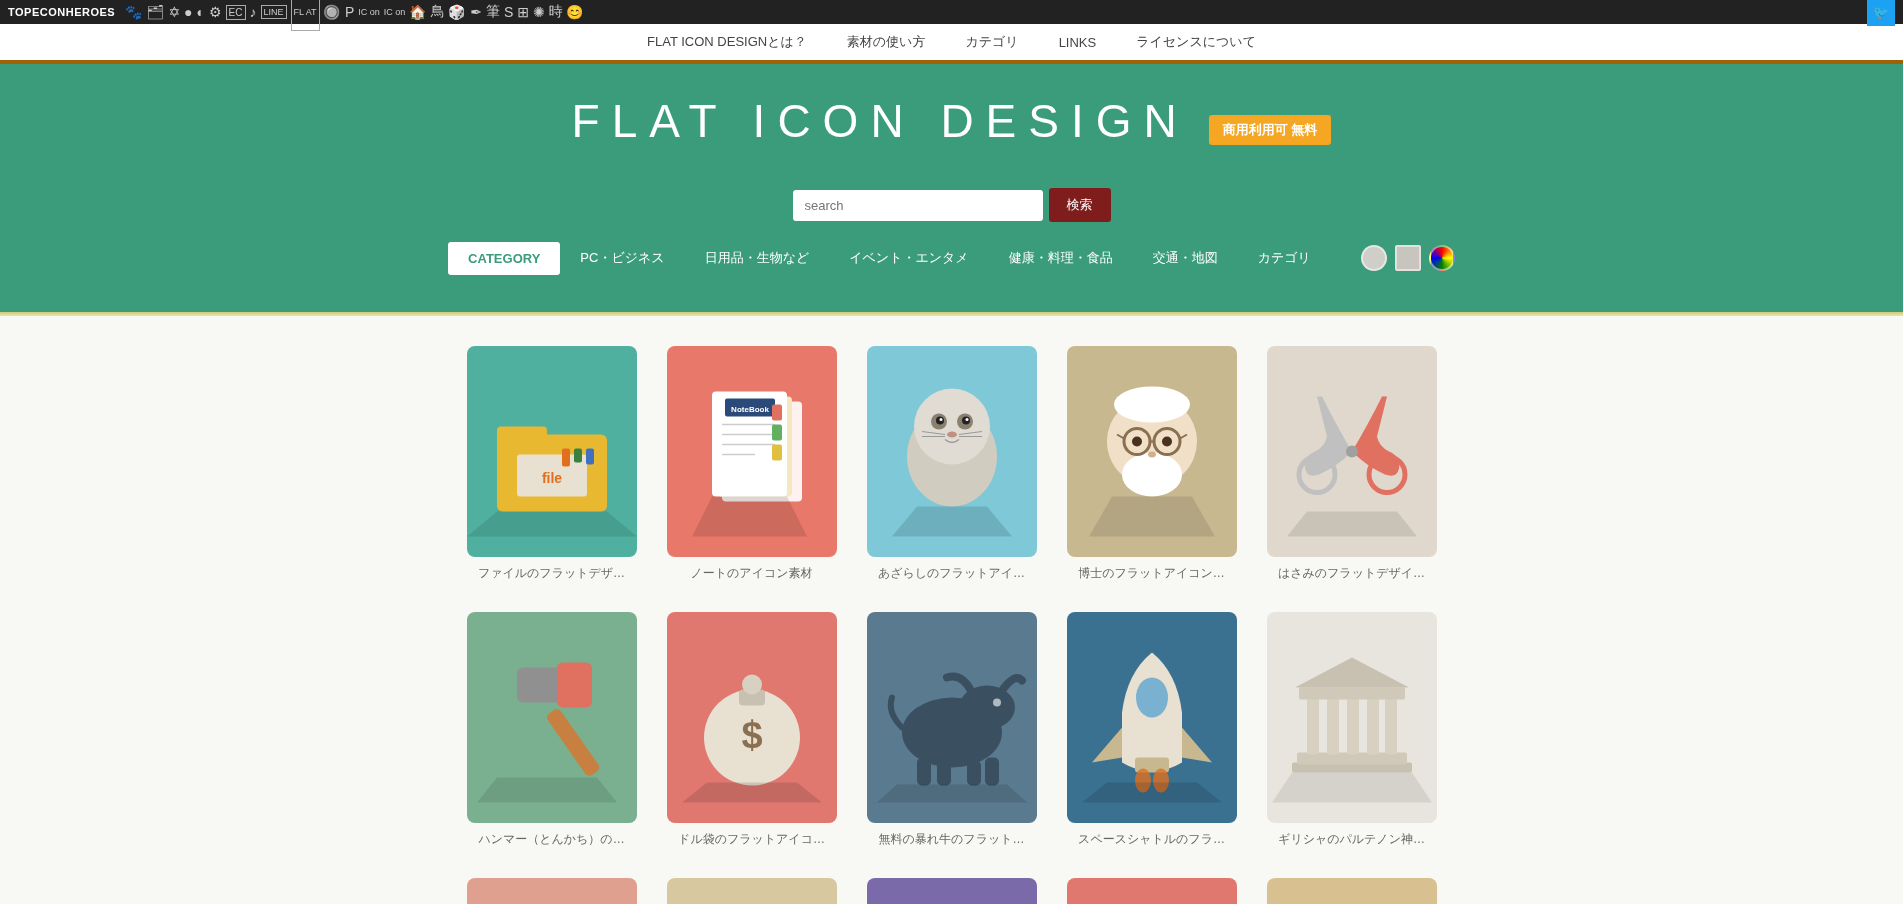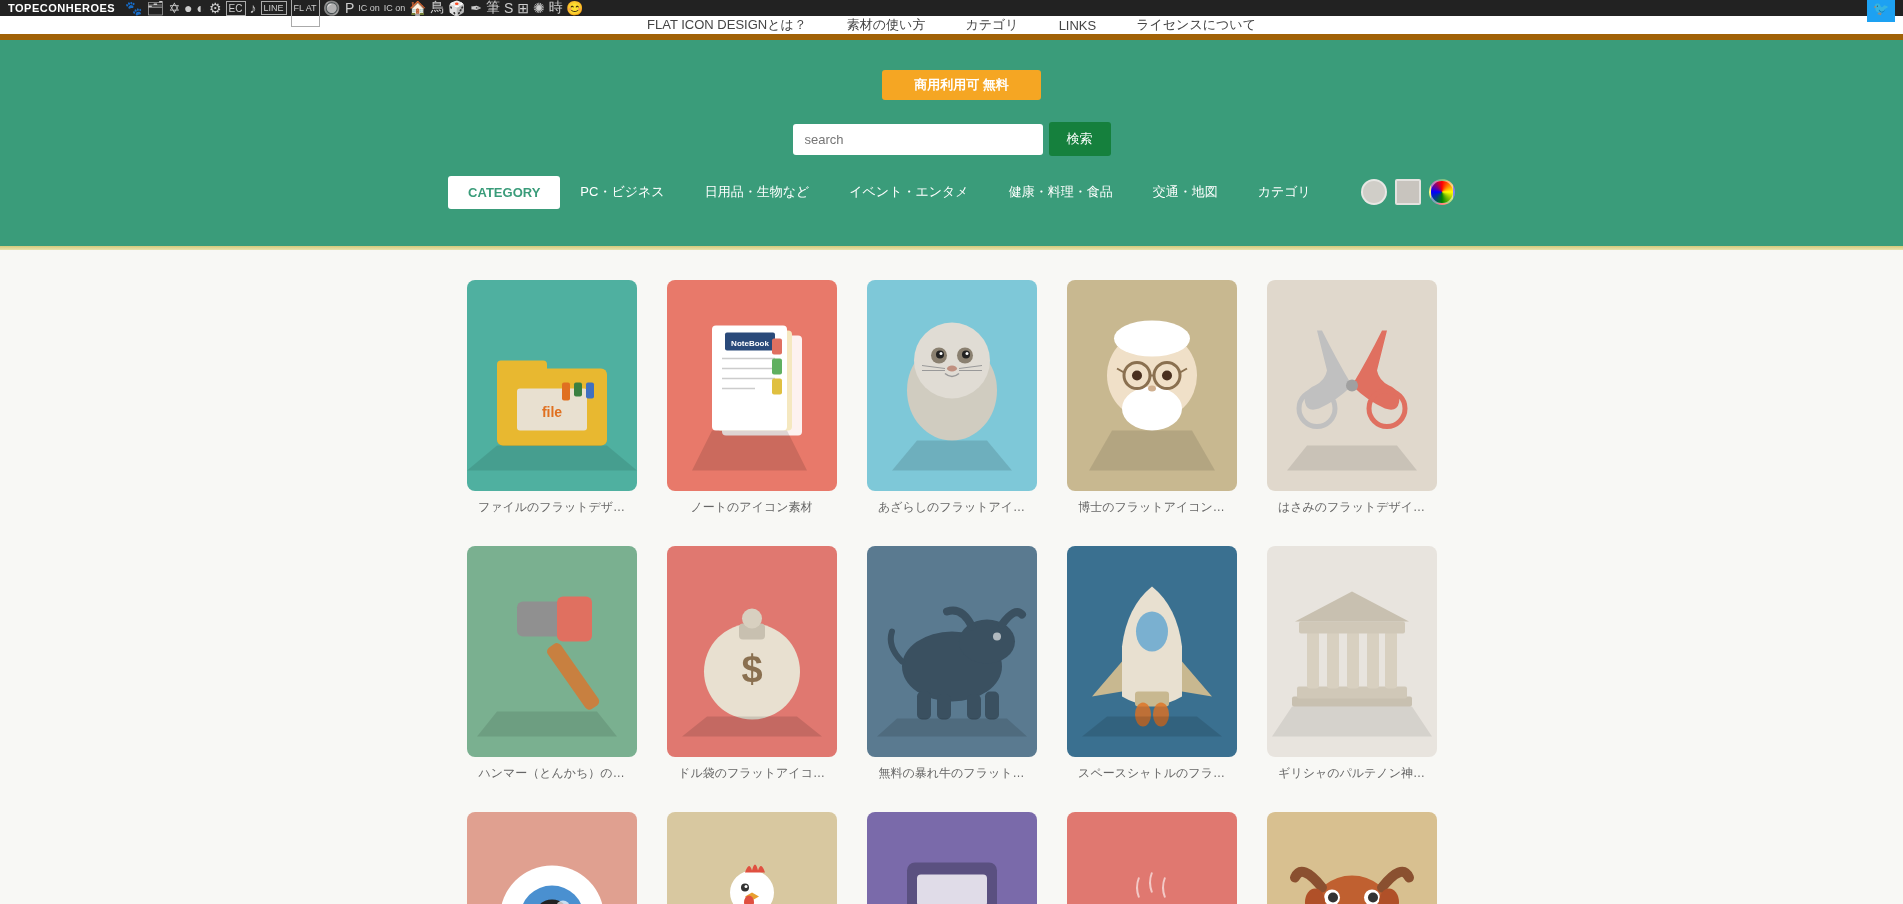--- a/index.html
+++ b/index.html
@@ -1,21 +1,21 @@
 <!DOCTYPE html>
 <html><head>
   <meta charset="utf-8">
   <style>
     * { margin: 0; padding: 0; box-sizing: border-box; }
     body { font-family: 'Helvetica Neue', Arial, sans-serif; background: #f8f8f5; min-width: 1903px; }
 
     
     .topbar {
       background: #222;
-      height: 16px;
+      height: 24px;
       display: flex;
       align-items: center;
       padding: 0 8px;
       gap: 4px;
     }
     .topbar-logo {
       color: #fff;
       font-size: 11px;
       font-weight: bold;
       letter-spacing: 0.5px;
@@ -33,22 +33,22 @@
       width: 28px;
       height: 28px;
       display: flex;
       align-items: center;
       justify-content: center;
     }
 
     
     .nav {
       background: #fff;
-      border-bottom: 6px solid #a16207;
-      height: 24px;
+      border-bottom: 4px solid #a16207;
+      height: 40px;
       display: flex;
       align-items: center;
       justify-content: center;
       gap: 40px;
     }
     .nav a {
       color: #444;
       text-decoration: none;
       font-size: 13px;
     }
@@ -64,21 +64,21 @@
       font-size: 46px;
       font-weight: 300;
       letter-spacing: 12px;
       margin-bottom: 18px;
     }
     .hero-badge {
       display: inline-block;
       background: #f5a623;
       color: #fff;
       font-size: 13px;
-      padding: 6px 32px;
+      padding: 6px 14px;
       border-radius: 3px;
       margin-left: 20px;
       vertical-align: middle;
       font-weight: bold;
     }
     .hero-search {
       display: flex;
       align-items: center;
       justify-content: center;
       gap: 6px;
@@ -88,21 +88,21 @@
       width: 250px;
       padding: 8px 12px;
       border: none;
       border-radius: 3px;
       font-size: 13px;
       outline: none;
       background: #fff;
       color: #999;
     }
     .hero-search button {
-      background: #15803d;
+      background: #7f1d1d;
       color: #fff;
       border: none;
       padding: 8px 18px;
       border-radius: 3px;
       font-size: 13px;
       cursor: pointer;
     }
 
     
     .category-bar {
@@ -230,20 +230,21 @@
 <nav class="nav">
   <a href="#">FLAT ICON DESIGNとは？</a>
   <a href="#">素材の使い方</a>
   <a href="#">カテゴリ</a>
   <a href="#">LINKS</a>
   <a href="#">ライセンスについて</a>
 </nav>
 
 <div class="hero">
   <div style="display:flex;align-items:center;justify-content:center;margin-bottom:22px;">
+    <h1 class="hero-title">FLAT ICON DESIGN</h1>
     <span class="hero-badge">商用利用可 無料</span>
   </div>
   <div class="hero-search">
     <input type="text" placeholder="search" style="">
     <button>検索</button>
   </div>
 
   <div class="category-bar">
     <button class="cat-btn active">CATEGORY</button>
     <button class="cat-btn">PC・ビジネス</button>

